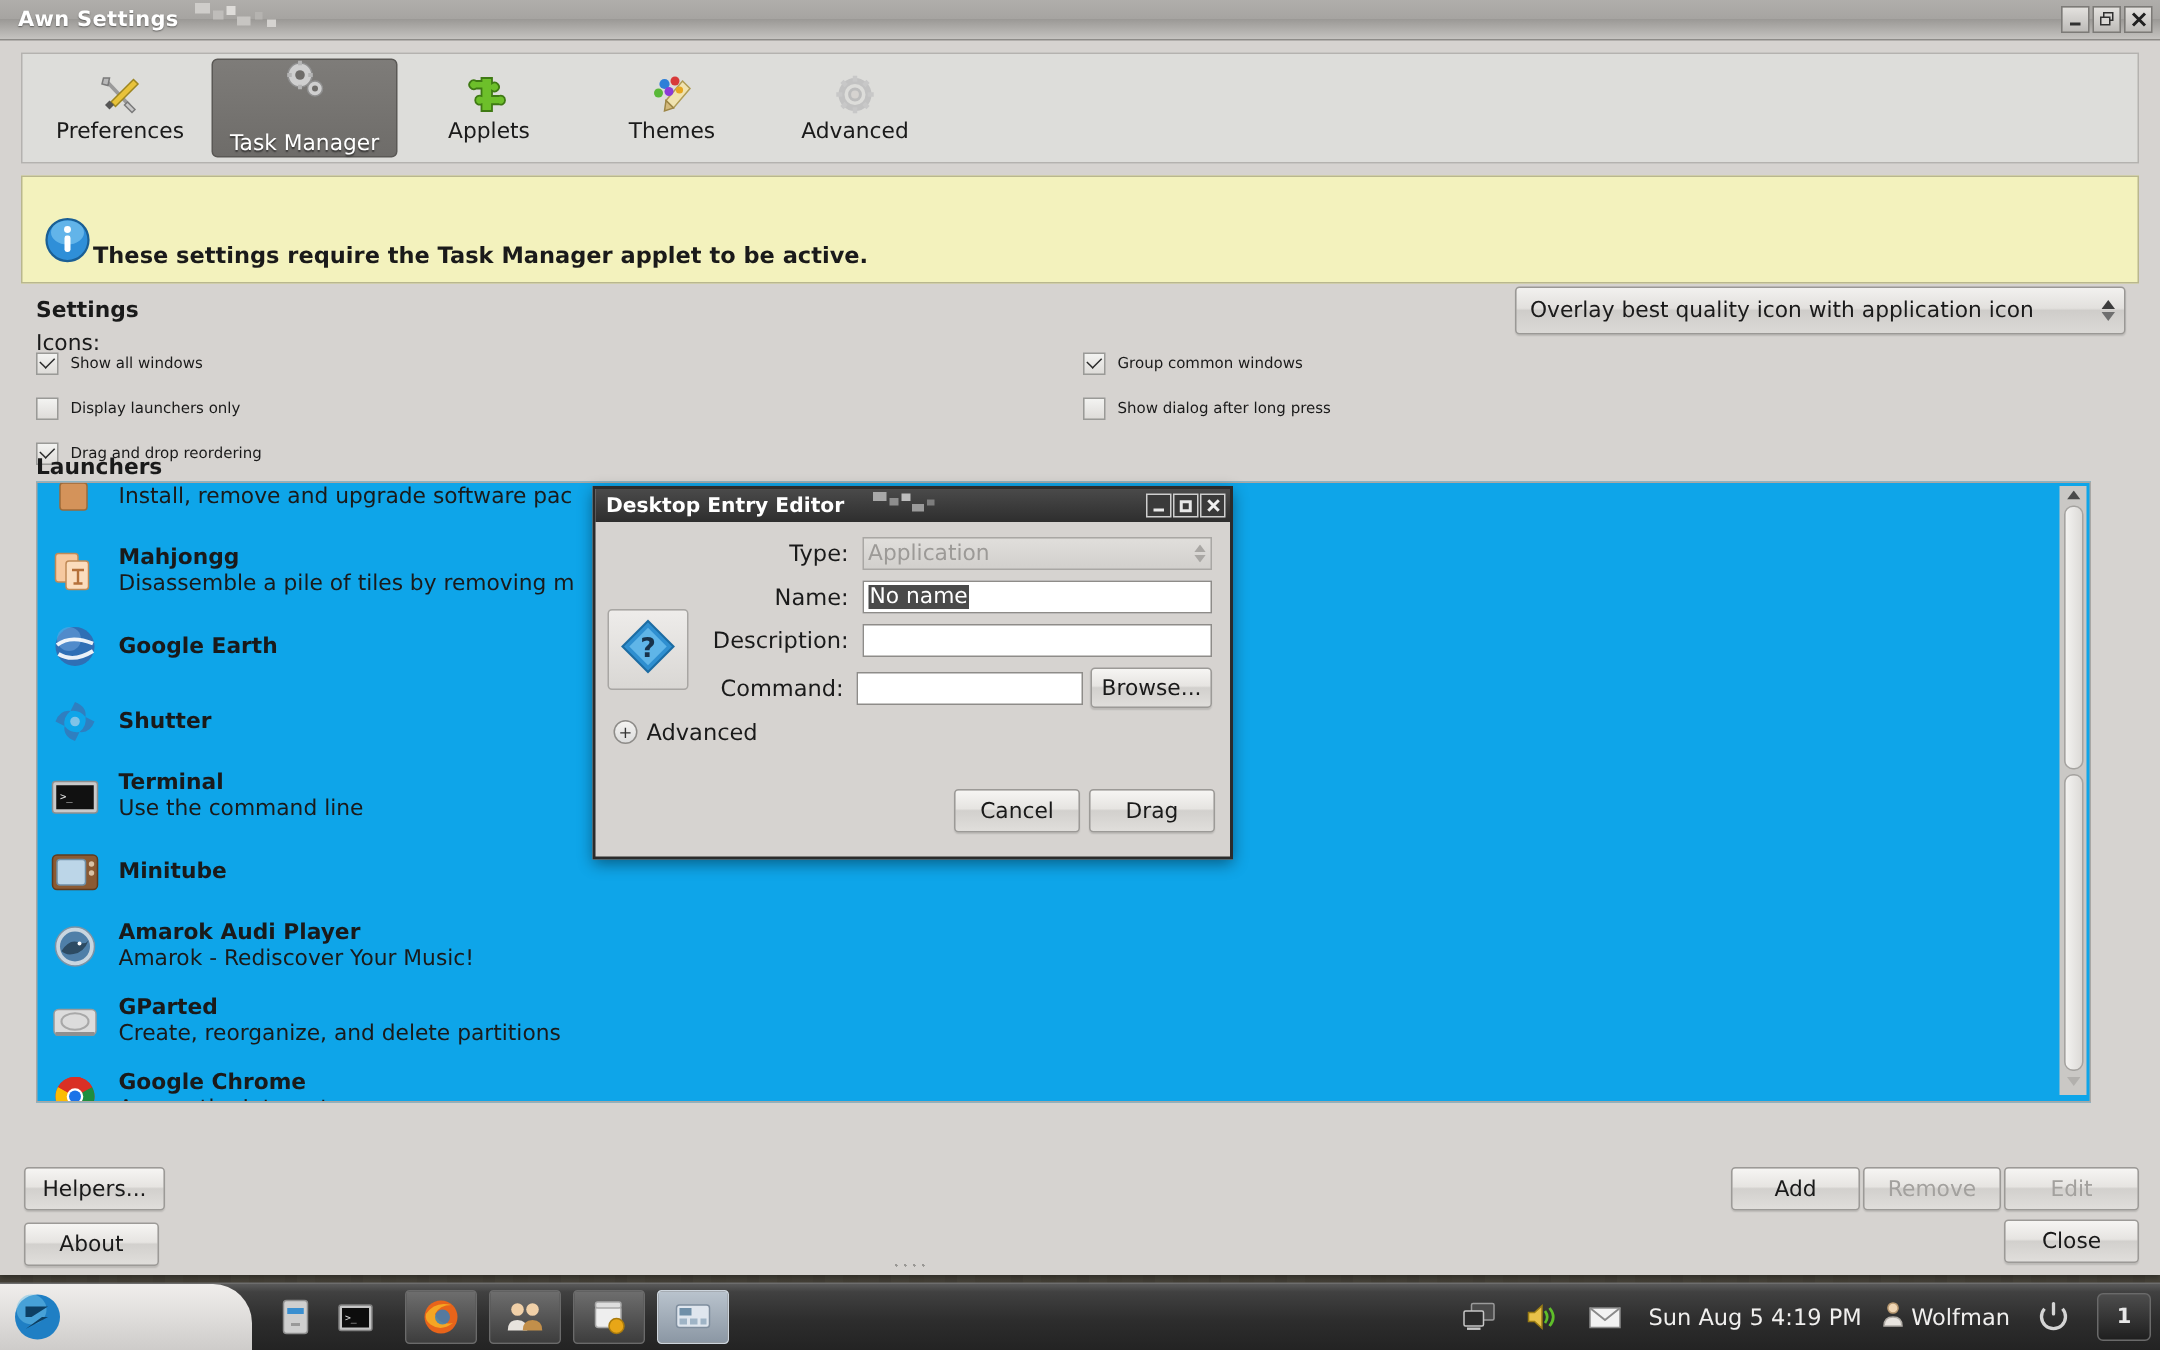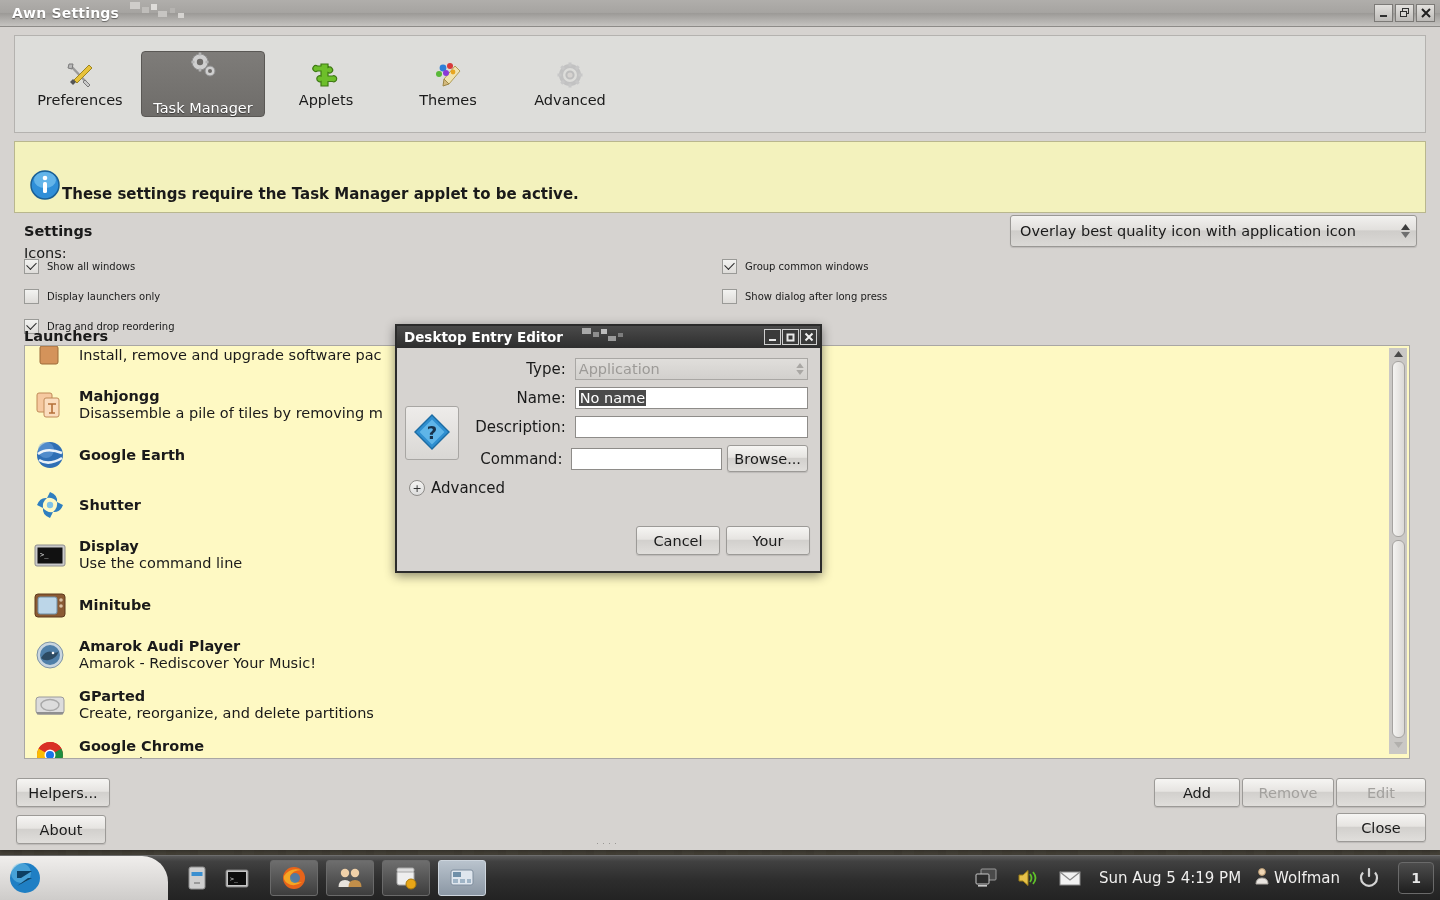--- a/index.html
+++ b/index.html
@@ -64,21 +64,21 @@
     display:flex;align-items:center;justify-content:center;
     font-size:10px;color:#303030;line-height:1;
   }
   .win-btn svg{display:block}
   
   #tabbar{
     margin:8px 14px 0 14px;
     background:#ddddda;
     border:1px solid #b4b2af;
     height:66px;
-    display:flex;align-items:stretch;padding:15px 4px;
+    display:flex;align-items:stretch;padding:3px 4px;
   }
   .tab{
     width:122px;
     display:flex;flex-direction:column;align-items:center;justify-content:center;
     gap:2px;border-radius:4px;cursor:default;
     font-size:14.5px;color:#1a1a1a;
   }
   .tab.selected{
     background:linear-gradient(to bottom,#7e7c79,#6e6c69);
     border:1px solid #5a5855;
@@ -122,23 +122,22 @@
     border:1px solid #9a9895;border-radius:3px;
     display:flex;align-items:center;padding:0 6px 0 9px;
     font-size:14.5px;box-shadow:0 1px 1px rgba(0,0,0,.12);
   }
   #icon-mode-combo .val{flex:1;white-space:nowrap;overflow:hidden;}
   .spin-arrows{display:flex;flex-direction:column;gap:2px;margin-left:4px;}
   
   #launchers-head{position:absolute;left:0;top:105px;font-weight:bold;font-size:14.5px;}
   #launcher-box{
     position:absolute;left:0;top:122px;width:1368px;height:412px;
-    background:#fef9c3;border:1px solid #a9a7a4;
+    background:#0ea5e9;border:1px solid #a9a7a4;
     overflow:hidden;
-    padding-left:16px;
   }
   #launcher-list{position:absolute;left:0;top:-16px;width:1345px;}
   .lrow{display:flex;align-items:center;gap:12px;padding:2px 0 2px 8px;height:46px;}
   .lrow .licon{width:34px;height:34px;flex:0 0 auto;position:relative;}
   .lrow .ltext{display:flex;flex-direction:column;justify-content:center;line-height:1.15;}
   .lrow .lname{font-weight:bold;font-size:14.5px;}
   .lrow .ldesc{font-size:14.5px;}
   #vscroll{
     position:absolute;right:2px;top:2px;width:18px;height:406px;
     background:#cac8c5;
@@ -498,21 +497,21 @@
 
         <div class="lrow">
           <span class="licon">
             <svg width="34" height="34" viewBox="0 0 34 34">
               <rect x="2" y="7" width="30" height="21" rx="2" fill="#c9c9c9" stroke="#8e8e8e"></rect>
               <rect x="4.5" y="9.5" width="25" height="16" fill="#111"></rect>
               <text x="7" y="19" font-family="monospace" font-size="7" fill="#e8e8e8">&gt;_</text>
             </svg>
           </span>
           <span class="ltext">
-            <span class="lname">Display</span>
+            <span class="lname">Terminal</span>
             <span class="ldesc">Use the command line</span>
           </span>
         </div>
 
         <div class="lrow">
           <span class="licon">
             <svg width="34" height="34" viewBox="0 0 34 34">
               <rect x="2" y="6" width="30" height="23" rx="3" fill="#8a5a33" stroke="#5f3b1e"></rect>
               <rect x="5" y="9" width="19" height="17" rx="2" fill="#bcd6e8" stroke="#6f8fa6"></rect>
               <circle cx="28" cy="12" r="1.8" fill="#d8c1a4"></circle>
@@ -672,21 +671,21 @@
           <svg width="40" height="40" viewBox="0 0 40 40">
             <path d="M20 3 L37 20 L20 37 L3 20 Z" fill="#2f8fd0" stroke="#1c6ca3" stroke-width="1.4"></path>
             <path d="M20 7.5 L32.5 20 L20 32.5 L7.5 20 Z" fill="#5fb5e8"></path>
             <text x="20" y="27" text-anchor="middle" font-family="'DejaVu Sans',sans-serif" font-size="18" font-weight="bold" fill="#18324a">?</text>
           </svg>
         </span>
       </div>
 
       <div id="dlg-actions">
         <span class="btn dlg-btn">Cancel</span>
-        <span class="btn dlg-btn">Your</span>
+        <span class="btn dlg-btn">Drag</span>
       </div>
     </div>
   </div>
 </div>
 
 <div id="taskbar">
 
   <div id="tb-start">
     <svg width="34" height="34" viewBox="0 0 34 34">
       <circle cx="17" cy="17" r="15" fill="#1f7fc4"></circle>

